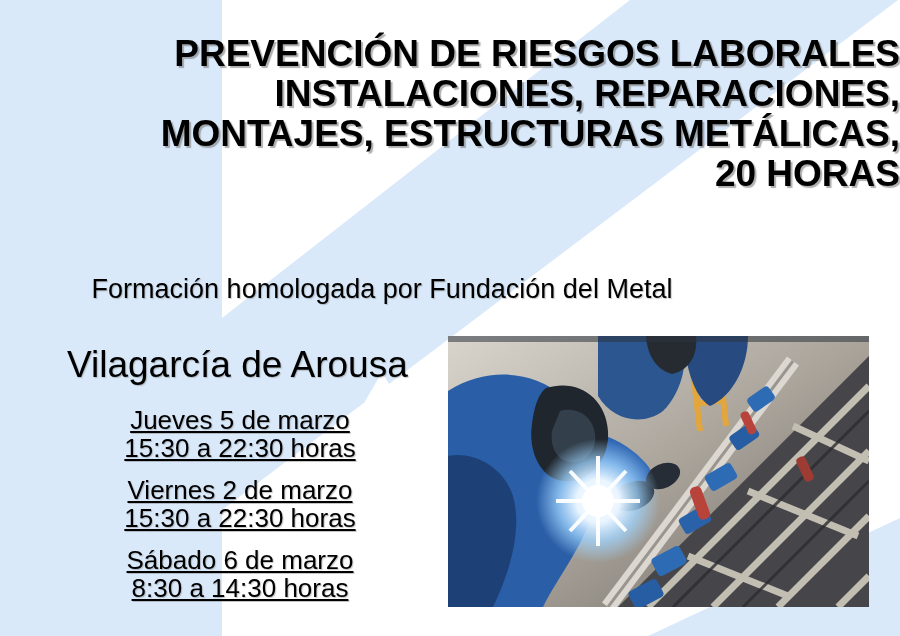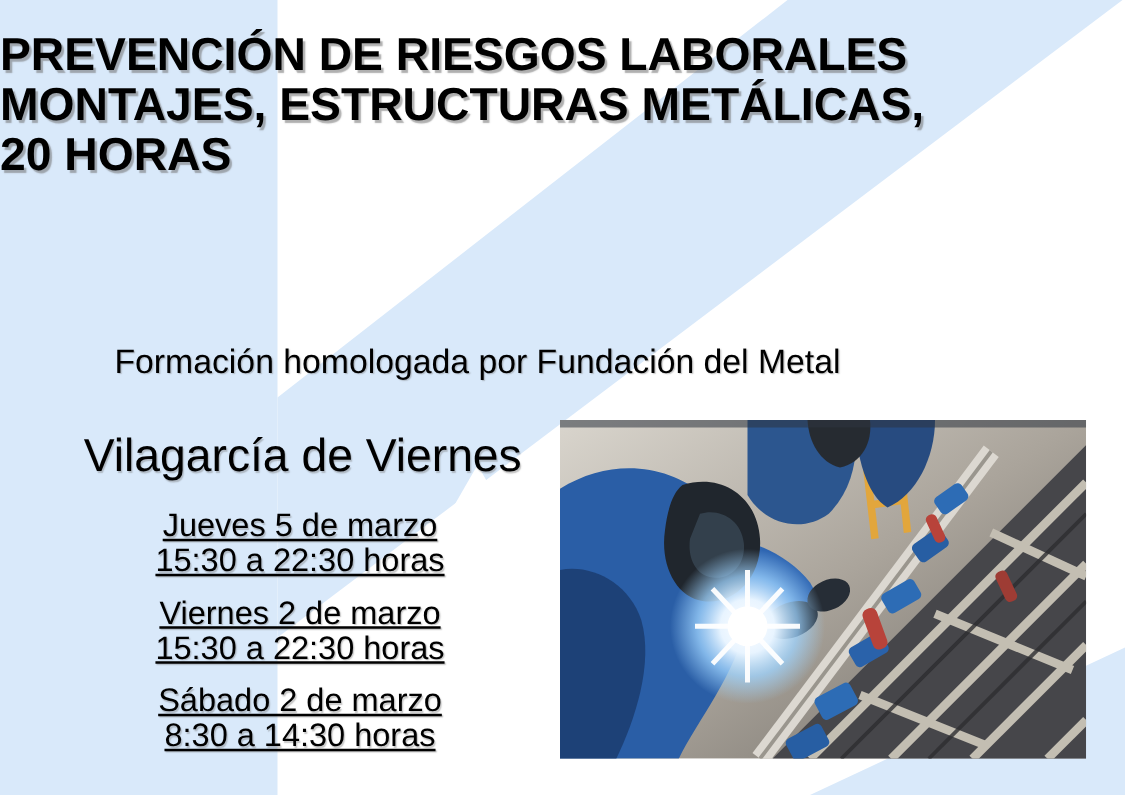--- a/index.html
+++ b/index.html
@@ -4,22 +4,22 @@
 <style>
   html,body{margin:0;padding:0;}
   body{
     width:900px;height:636px;position:relative;overflow:hidden;
     background:#ffffff;
     font-family:"Liberation Sans", sans-serif;
     color:#000;
   }
   .bg-svg{position:absolute;left:0;top:0;width:900px;height:636px;}
   .title-block{
-    position:absolute;left:0;top:24px;width:900px;
-    text-align:left;font-weight:bold;font-size:37px;line-height:40px;
+    position:absolute;left:0;top:34px;width:900px;
+    text-align:right;font-weight:bold;font-size:37px;line-height:40px;
     letter-spacing:0px;
     text-shadow:2px 2px 1px rgba(110,110,110,0.55);
     white-space:nowrap;
   }
   .subtitle{
     position:absolute;left:0;top:274px;width:764px;
     text-align:center;font-size:27px;line-height:30px;
     text-shadow:1px 1px 1px rgba(110,110,110,0.4);
   }
   .location{
@@ -50,39 +50,40 @@
 
   <polygon points="222,318 630,0 898,0 222,510" fill="#d9e9fa"></polygon>
 
   <polygon points="382,372 344,438 420,438" fill="#ffffff"></polygon>
 
   <polygon points="648,636 900,518 900,636" fill="#d9e9fa"></polygon>
 </svg>
 
 <div class="title-block">
   <div>PREVENCIÓN DE RIESGOS LABORALES</div>
+  <div>INSTALACIONES, REPARACIONES,</div>
   <div>MONTAJES, ESTRUCTURAS METÁLICAS,</div>
   <div>20 HORAS</div>
 </div>
 
 <div class="subtitle">Formación homologada por Fundación del Metal</div>
 
-<div class="location">Vilagarcía de Viernes</div>
+<div class="location">Vilagarcía de Arousa</div>
 
 <div class="schedule">
   <div class="group">
     <div>Jueves 5 de marzo</div>
     <div>15:30 a 22:30 horas</div>
   </div>
   <div class="group">
     <div>Viernes 2 de marzo</div>
     <div>15:30 a 22:30 horas</div>
   </div>
   <div class="group">
-    <div>Sábado 2 de marzo</div>
+    <div>Sábado 6 de marzo</div>
     <div>8:30 a 14:30 horas</div>
   </div>
 </div>
 
 <div class="photo">
   <svg viewBox="0 0 421 271" preserveAspectRatio="none" aria-hidden="true">
     <defs>
       <linearGradient id="pbg" x1="0" y1="0" x2="1" y2="1">
         <stop offset="0" stop-color="#d9d5cd"></stop>
         <stop offset="0.5" stop-color="#aaa49b"></stop>

